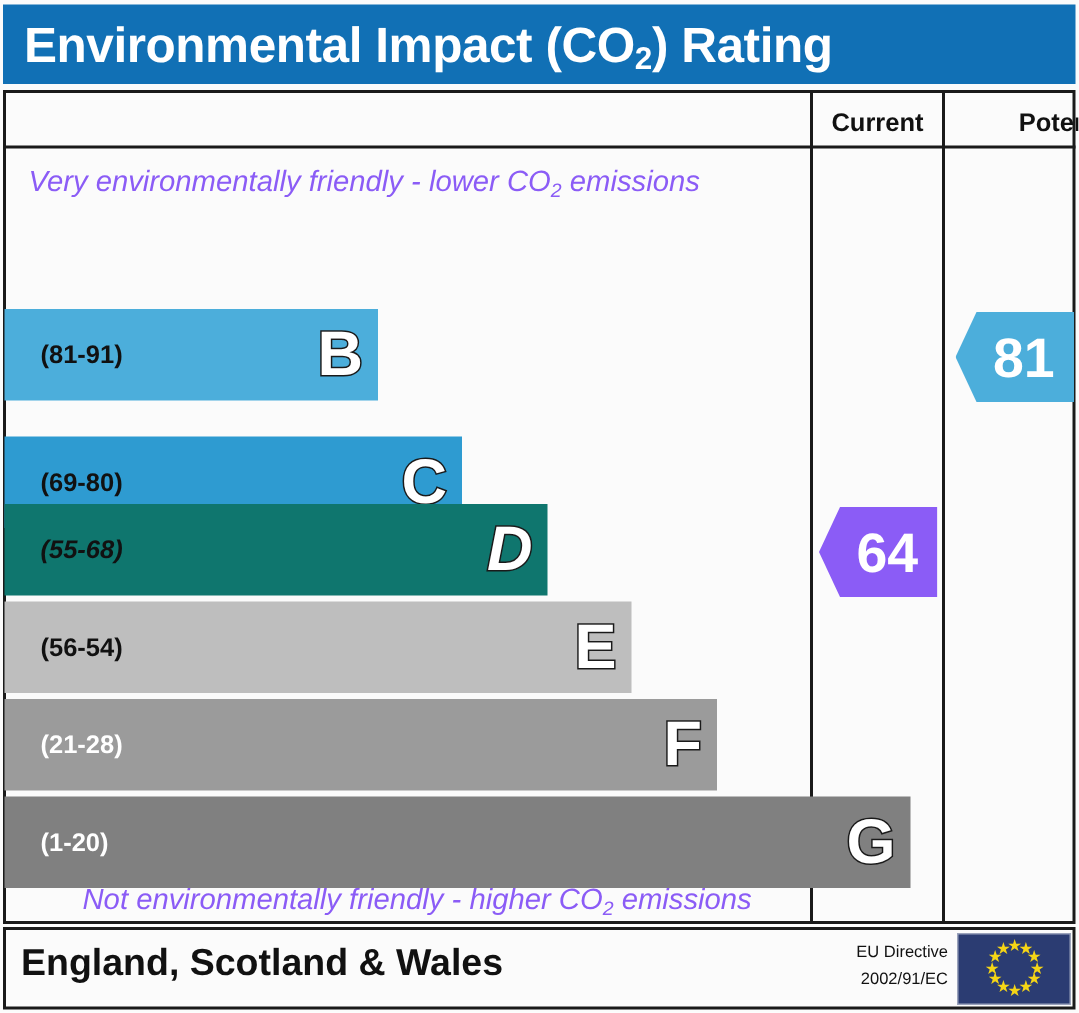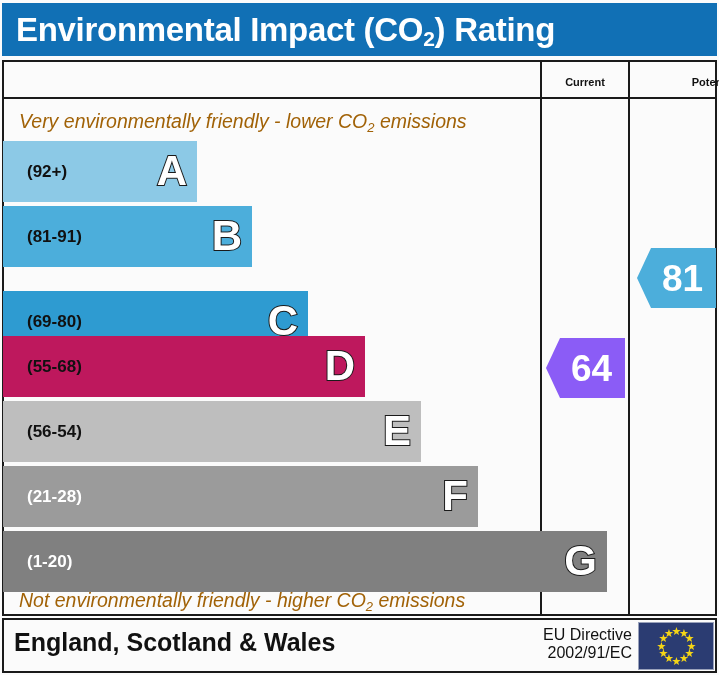--- a/index.html
+++ b/index.html
@@ -77,44 +77,44 @@
   }
   .col-div.current  { left: 540px; }
   .col-div.potential{ left: 628px; }
 
   .col-head {
     position: absolute;
     top: 70px;
     height: 24px;
     line-height: 24px;
     text-align: center;
-    font-size: 11px;
+    font-size: 17px;
     font-weight: bold;
     color: #111111;
   }
   .col-head.current   { left: 542px; width: 86px; }
   .col-head.potential { left: 630px; width: 106px; padding-left: 32px; }
 
   
   .caption {
     position: absolute;
     left: 19px;
     font-style: italic;
     font-size: 19.5px;
-    color: #a16207;
+    color: #8b5cf6;
     white-space: nowrap;
   }
   .caption sub {
     font-size: 13px;
     vertical-align: baseline;
     position: relative;
     top: 4px;
   }
   .caption.top    { top: 110px; }
-  .caption.bottom { top: 589px; }
+  .caption.bottom { top: 589px; margin-left: 36px; }
 
   
   .band {
     position: absolute;
     left: 3px;
     height: 61px;
     box-sizing: border-box;
   }
   .band .range {
     position: absolute;
@@ -176,21 +176,21 @@
     font-size: 25px;
     font-weight: bold;
     color: #111111;
     white-space: nowrap;
   }
   .footer-directive {
     position: absolute;
     left: 524px;
     top: 626px;
     width: 108px;
-    font-size: 16px;
+    font-size: 11px;
     color: #111111;
     text-align: right;
     line-height: 18px;
   }
   .eu-flag {
     position: absolute;
     left: 638px;
     top: 622px;
     width: 76px;
     height: 48px;
@@ -221,53 +221,49 @@
   <div class="hdr-sep"></div>
   <div class="col-div current"></div>
   <div class="col-div potential"></div>
 
   <div class="col-head current">Current</div>
   <div class="col-head potential">Potential</div>
 
   <div class="caption top"><span>Very environmentally friendly - lower CO</span><sub>2</sub><span> emissions</span></div>
   <div class="caption bottom"><span>Not environmentally friendly - higher CO</span><sub>2</sub><span> emissions</span></div>
 
-  <div class="band dark-text" id="band-0" style="top: 141px; width: 194px; background: rgb(140, 201, 230);">
-    <span class="range">(92+)</span>
-    <span class="letter">A</span>
-  </div>
   <div class="band dark-text" id="band-1" style="top: 206px; width: 249px; background: rgb(76, 174, 219); text-align: center;">
     <span class="range">(81-91)</span>
     <span class="letter">B</span>
   </div>
   <div class="band dark-text" id="band-2" style="top: 271px; width: 305px; background: rgb(46, 155, 209); margin-top: 20px;">
     <span class="range">(69-80)</span>
     <span class="letter">C</span>
   </div>
-  <div class="band dark-text" id="band-3" style="top: 336px; width: 362px; background: #be185d;">
+  <div class="band dark-text" id="band-3" style="top: 336px; width: 362px; background: #0f766e; font-style: italic;">
     <span class="range">(55-68)</span>
     <span class="letter">D</span>
   </div>
   <div class="band dark-text" id="band-4" style="top: 401px; width: 418px; background: rgb(190, 190, 190);">
     <span class="range">(56-54)</span>
     <span class="letter">E</span>
   </div>
   <div class="band light-text" id="band-5" style="top: 466px; width: 475px; background: rgb(155, 155, 155);">
     <span class="range">(21-28)</span>
     <span class="letter">F</span>
   </div>
   <div class="band light-text" id="band-6" style="top: 531px; width: 604px; background: rgb(128, 128, 128);">
     <span class="range">(1-20)</span>
     <span class="letter">G</span>
   </div>
 
   <div class="val-arrow" id="marker-current" style="left: 546px; width: 79px; top: 338px; background: #8b5cf6;">
     <span class="val-num">64</span>
   </div>
-  <div class="val-arrow" id="marker-potential" style="left: 637px; width: 79px; top: 208px; background: rgb(76, 174, 219); margin-top: 40px;">
+  <div class="val-arrow" id="marker-potential" style="left: 637px; width: 79px; top: 208px; background: rgb(76, 174, 219);">
     <span class="val-num">81</span>
   </div>
 
   <div class="footer-frame"></div>
   <div class="footer-region">England, Scotland &amp; Wales</div>
   <div class="footer-directive">
     <div>EU Directive</div>
     <div>2002/91/EC</div>
   </div>
   <div class="eu-flag" id="eu-flag">

